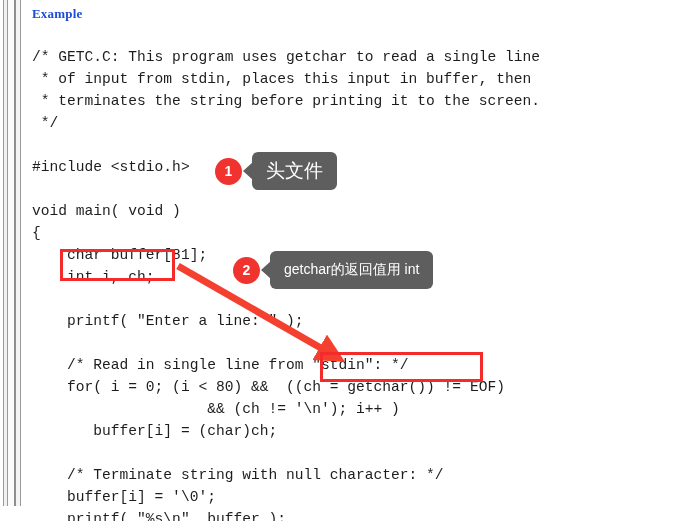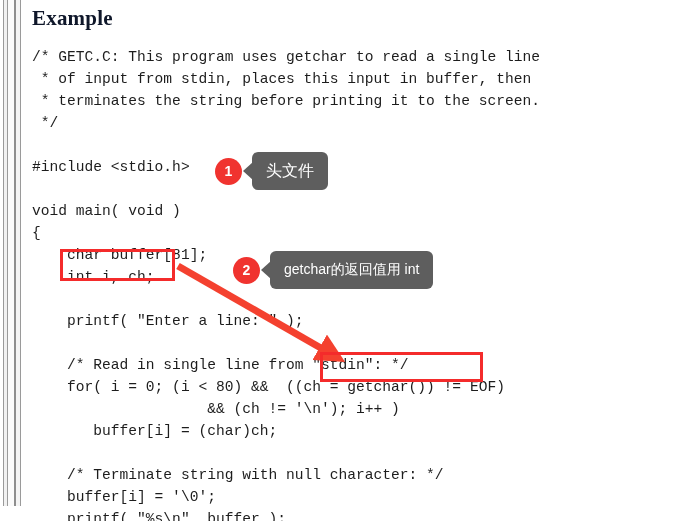--- a/index.html
+++ b/index.html
@@ -37,22 +37,22 @@
   .stripe.s6 { left: 16px; width: 4px;  background: #f4f4f4; }
   .stripe.s7 { left: 20px; width: 1px;  background: #9a9a9a; }
 
   
   #page-title {
     position: absolute;
     left: 32px;
     top: 6px;
     font-family: "Liberation Serif", "DejaVu Serif", serif;
     font-weight: bold;
-    font-size: 21px;
-    color: #0f172a;
+    font-size: 13px;
+    color: #1d4ed8;
     letter-spacing: 0.2px;
   }
 
   
   #code-block {
     position: absolute;
     left: 32px;
     top: 46px;
     width: 640px;
     font-family: "Liberation Mono", "DejaVu Sans Mono", monospace;
@@ -130,21 +130,21 @@
     height: 38px;
     display: flex;
     align-items: center;
     padding: 0 14px;
     margin-left: -1px;
     white-space: nowrap;
     position: relative;
     z-index: 2;
   }
   #callout-1 { left: 215px; top: 152px; }
-  #callout-1 .bubble { font-size: 16px; }
+  #callout-1 .bubble { font-size: 19px; }
   #callout-2 { left: 233px; top: 251px; }
   #callout-2 .bubble { font-size: 14px; }
 
   #arrow-svg {
     position: absolute;
     left: 0;
     top: 0;
     width: 697px;
     height: 521px;
     pointer-events: none;

